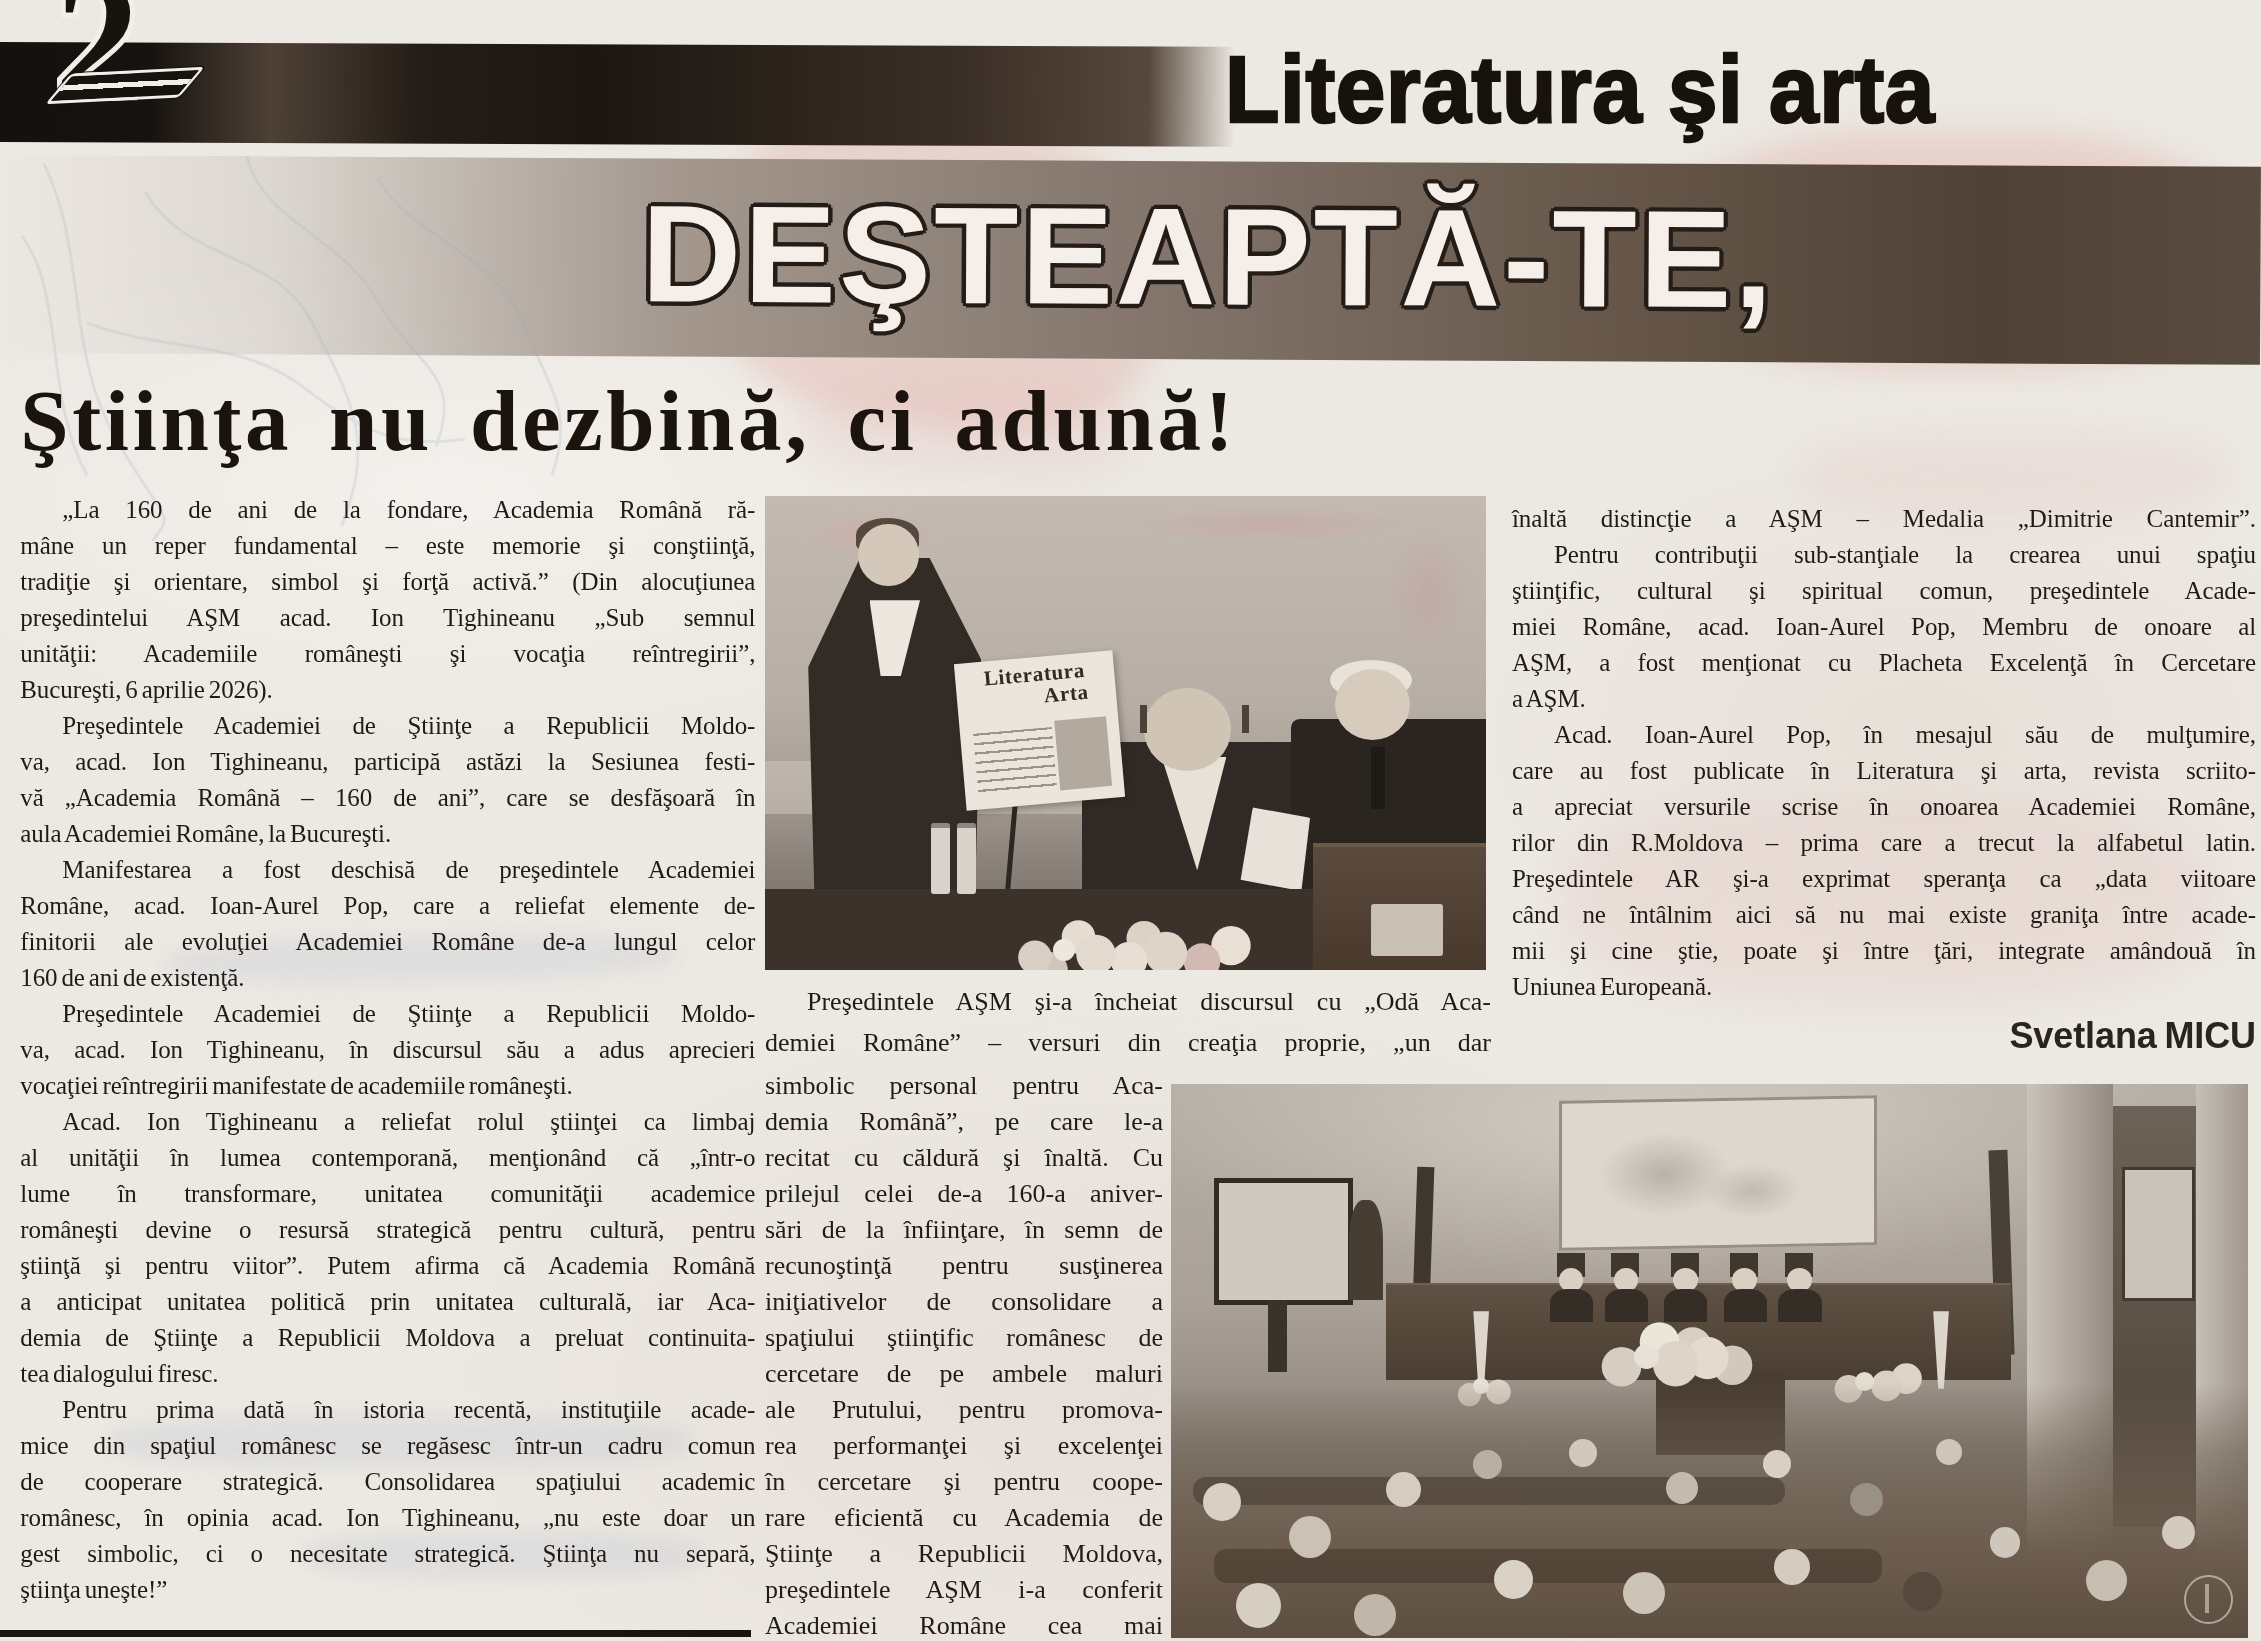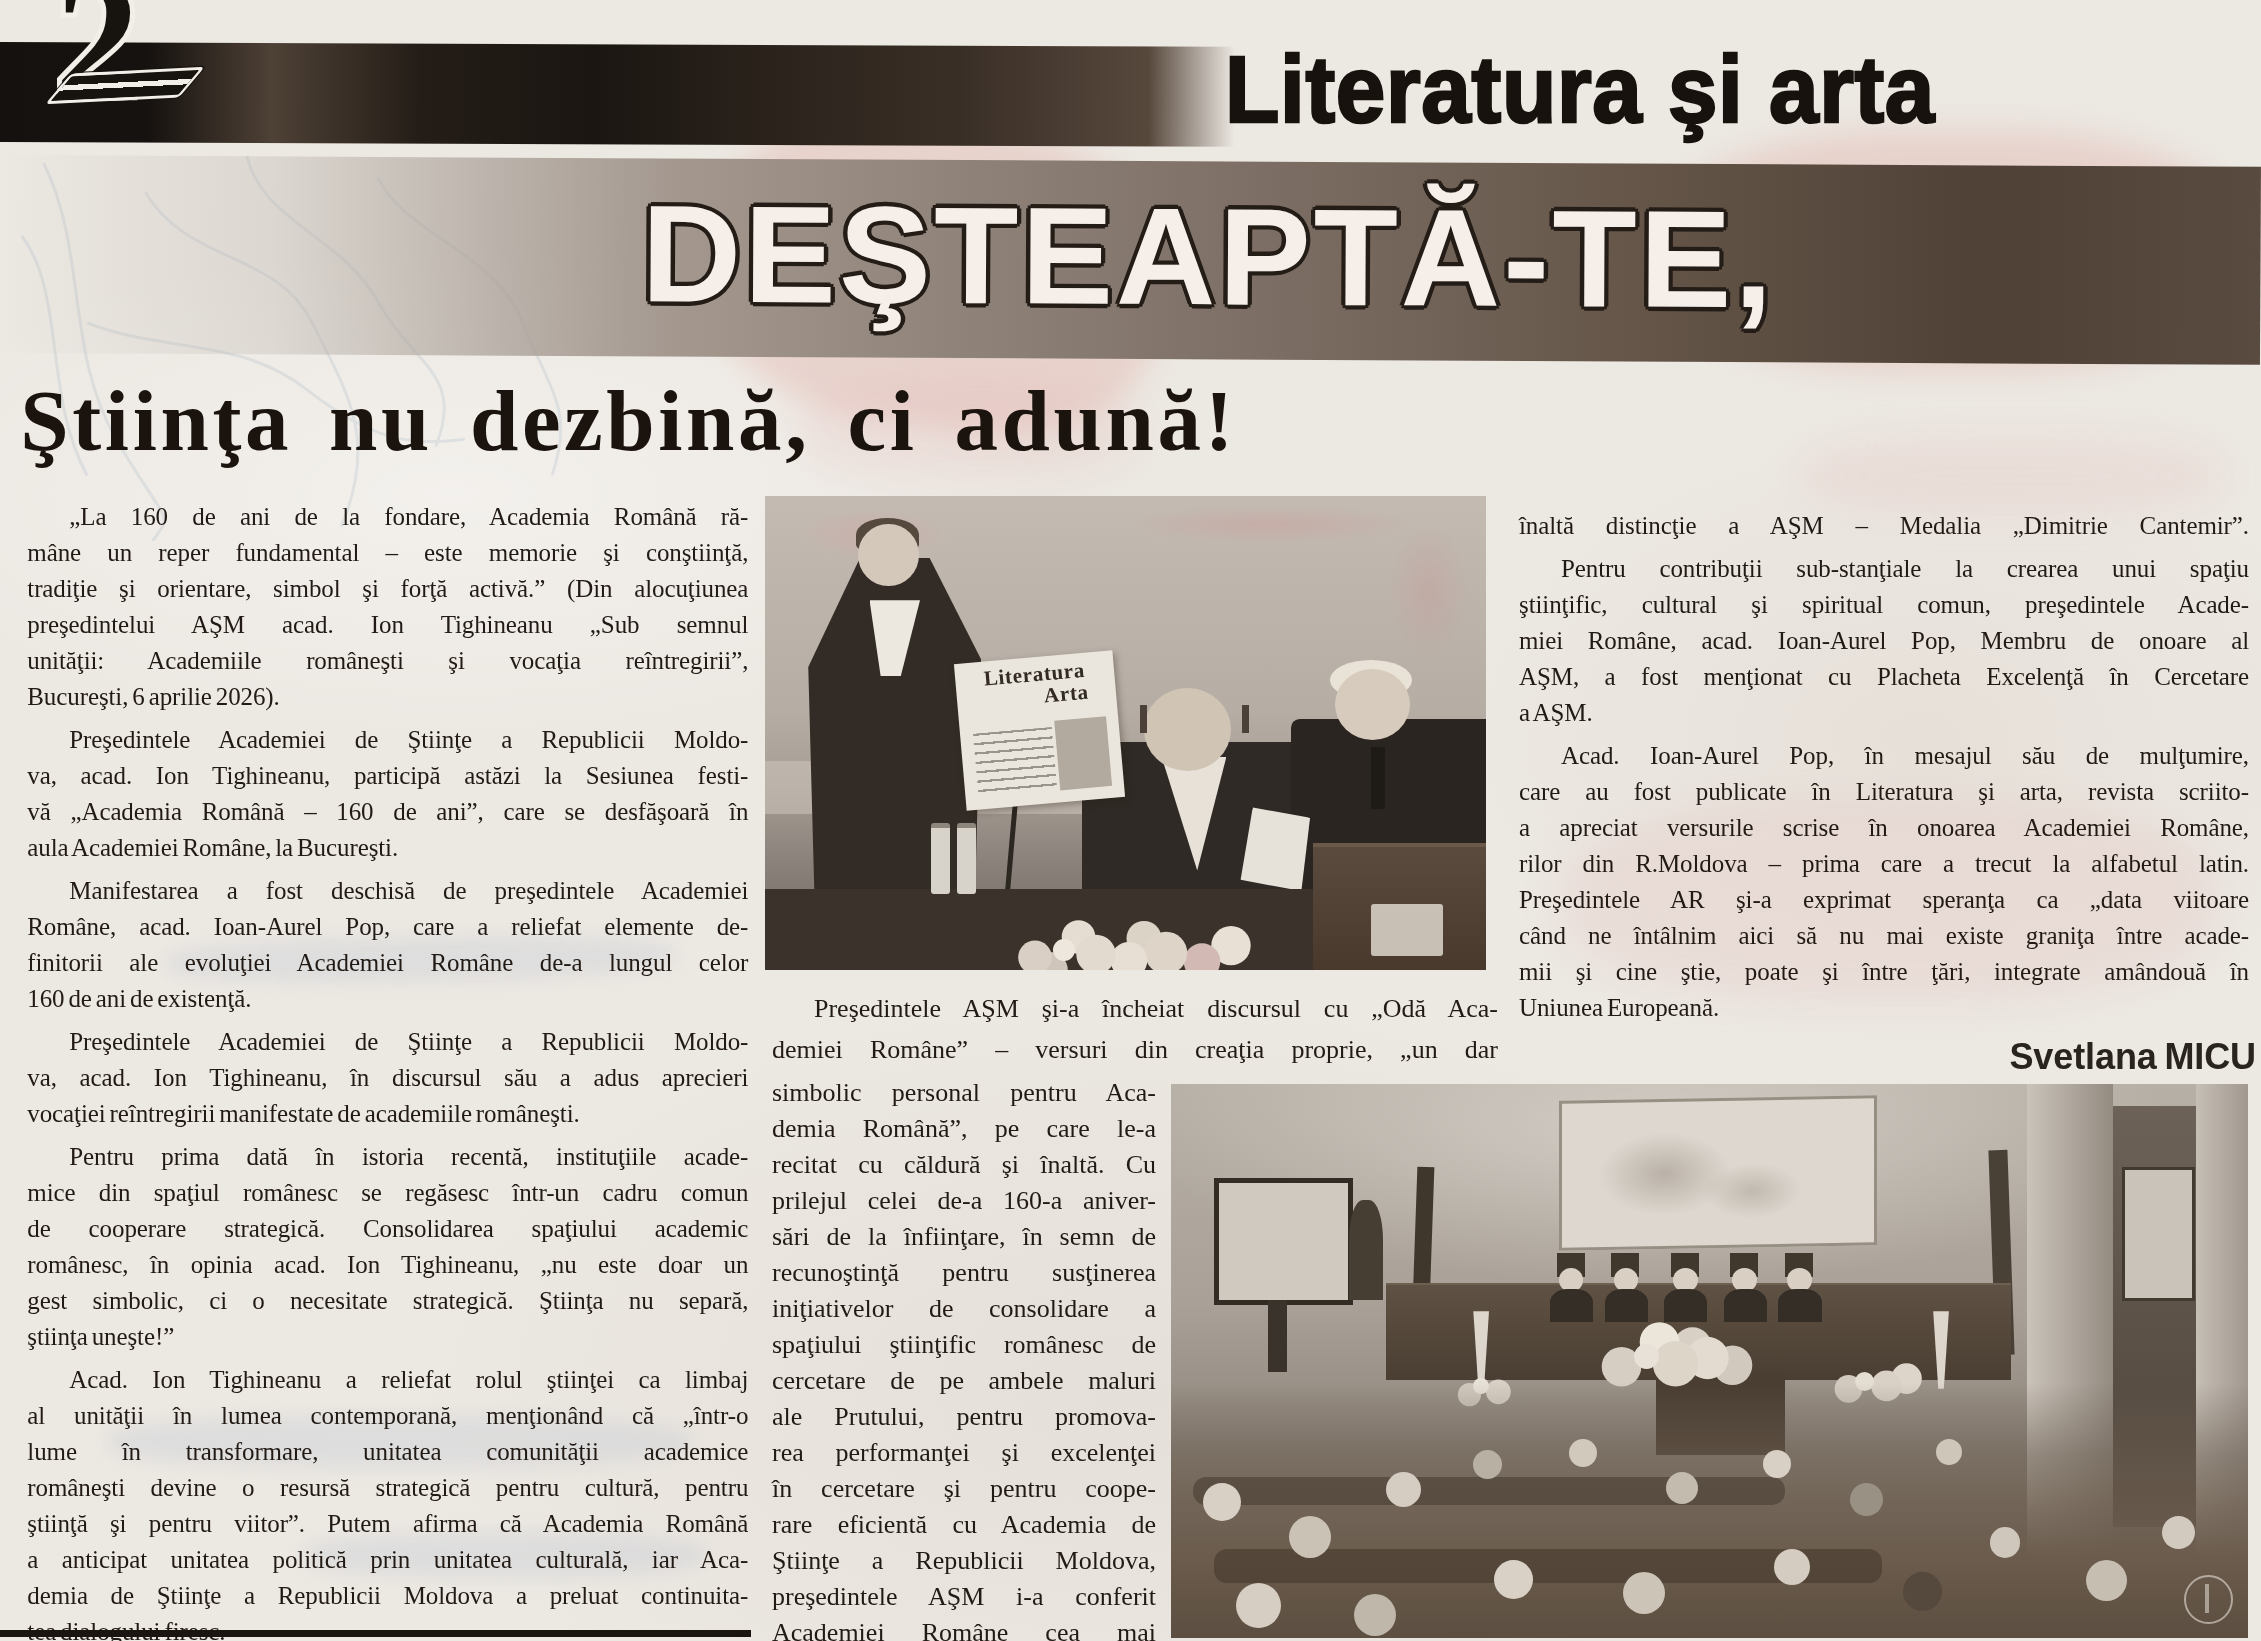--- a/index.html
+++ b/index.html
@@ -47,21 +47,21 @@
 
   
   .headline-left{position:absolute;left:20.3px;top:374px;width:1482px;margin:0;
     font:700 87px/94px "Liberation Serif","DejaVu Serif",serif;letter-spacing:3.6px;word-spacing:11.6px;color:#1b130d;}
   .headline-right-wrap{position:absolute;left:1643px;top:404px;width:603px;}
   .headline-right{display:inline-block;font:400 51px/62px "Liberation Serif","DejaVu Serif",serif;
     letter-spacing:1.5px;color:#241c16;border-bottom:5.1px solid #241c16;padding-bottom:5.8px;}
 
   
   .col{position:absolute;}
-  .para{margin:7px;}
+  .para{margin:0;}
   .tline{text-align:justify;text-align-last:justify;}
   .tline-last{text-align-last:left;}
   .indent .tline:first-child{text-indent:42px;}
   .col-left{left:20.3px;top:492px;width:735px;font-size:25px;line-height:36px;word-spacing:-2.2px;letter-spacing:-0.1px;}
   .col-right{left:1512px;top:501px;width:744px;font-size:25px;line-height:36px;word-spacing:-2.2px;letter-spacing:-0.1px;}
   .caption{position:absolute;left:765px;top:981px;width:726px;font-size:26px;line-height:41px;word-spacing:-1.5px;}
   .col-mid{left:765px;top:1068px;width:398px;font-size:26px;line-height:36px;word-spacing:-1.5px;}
   .byline{margin-top:11.6px;font:700 36px/38px "Liberation Sans","DejaVu Sans",sans-serif;color:#2a241e;text-align:right;}
 
   .bottom-rule{position:absolute;left:0;top:1630px;width:751px;height:6.5px;background:#1a1510;}
@@ -206,36 +206,36 @@
         <div class="tline">Române, acad. Ioan-Aurel Pop, care a reliefat elemente de-</div>
         <div class="tline">finitorii ale evoluţiei Academiei Române de-a lungul celor</div>
         <div class="tline tline-last">160 de ani de existenţă.</div>
       </div>
     <div class="para indent">
         <div class="tline">Preşedintele Academiei de Ştiinţe a Republicii Moldo-</div>
         <div class="tline">va, acad. Ion Tighineanu, în discursul său a adus aprecieri</div>
         <div class="tline tline-last">vocaţiei reîntregirii manifestate de academiile româneşti.</div>
       </div>
     <div class="para indent">
-        <div class="tline">Pentru prima dată în istoria recentă, instituţiile acade-</div>
-        <div class="tline">mice din spaţiul românesc se regăsesc într-un cadru comun</div>
-        <div class="tline">de cooperare strategică. Consolidarea spaţiului academic</div>
-        <div class="tline">românesc, în opinia acad. Ion Tighineanu, „nu este doar un</div>
-        <div class="tline">gest simbolic, ci o necesitate strategică. Ştiinţa nu separă,</div>
-        <div class="tline tline-last">ştiinţa uneşte!”</div>
-      </div>
-    <div class="para indent">
         <div class="tline">Acad. Ion Tighineanu a reliefat rolul ştiinţei ca limbaj</div>
         <div class="tline">al unităţii în lumea contemporană, menţionând că „într-o</div>
         <div class="tline">lume în transformare, unitatea comunităţii academice</div>
         <div class="tline">româneşti devine o resursă strategică pentru cultură, pentru</div>
         <div class="tline">ştiinţă şi pentru viitor”. Putem afirma că Academia Română</div>
         <div class="tline">a anticipat unitatea politică prin unitatea culturală, iar Aca-</div>
         <div class="tline">demia de Ştiinţe a Republicii Moldova a preluat continuita-</div>
         <div class="tline tline-last">tea dialogului firesc.</div>
+      </div>
+    <div class="para indent">
+        <div class="tline">Pentru prima dată în istoria recentă, instituţiile acade-</div>
+        <div class="tline">mice din spaţiul românesc se regăsesc într-un cadru comun</div>
+        <div class="tline">de cooperare strategică. Consolidarea spaţiului academic</div>
+        <div class="tline">românesc, în opinia acad. Ion Tighineanu, „nu este doar un</div>
+        <div class="tline">gest simbolic, ci o necesitate strategică. Ştiinţa nu separă,</div>
+        <div class="tline tline-last">ştiinţa uneşte!”</div>
       </div>
   </div>
 
   <div class="photo photo1">
     <div class="p1-wainscot"></div>
     <div class="p1-man-left"></div>
     <div class="p1-hair-left"></div>
     <div class="p1-head-left"></div>
     <div class="p1-scarf"></div>
     <div class="p1-mic"></div>

